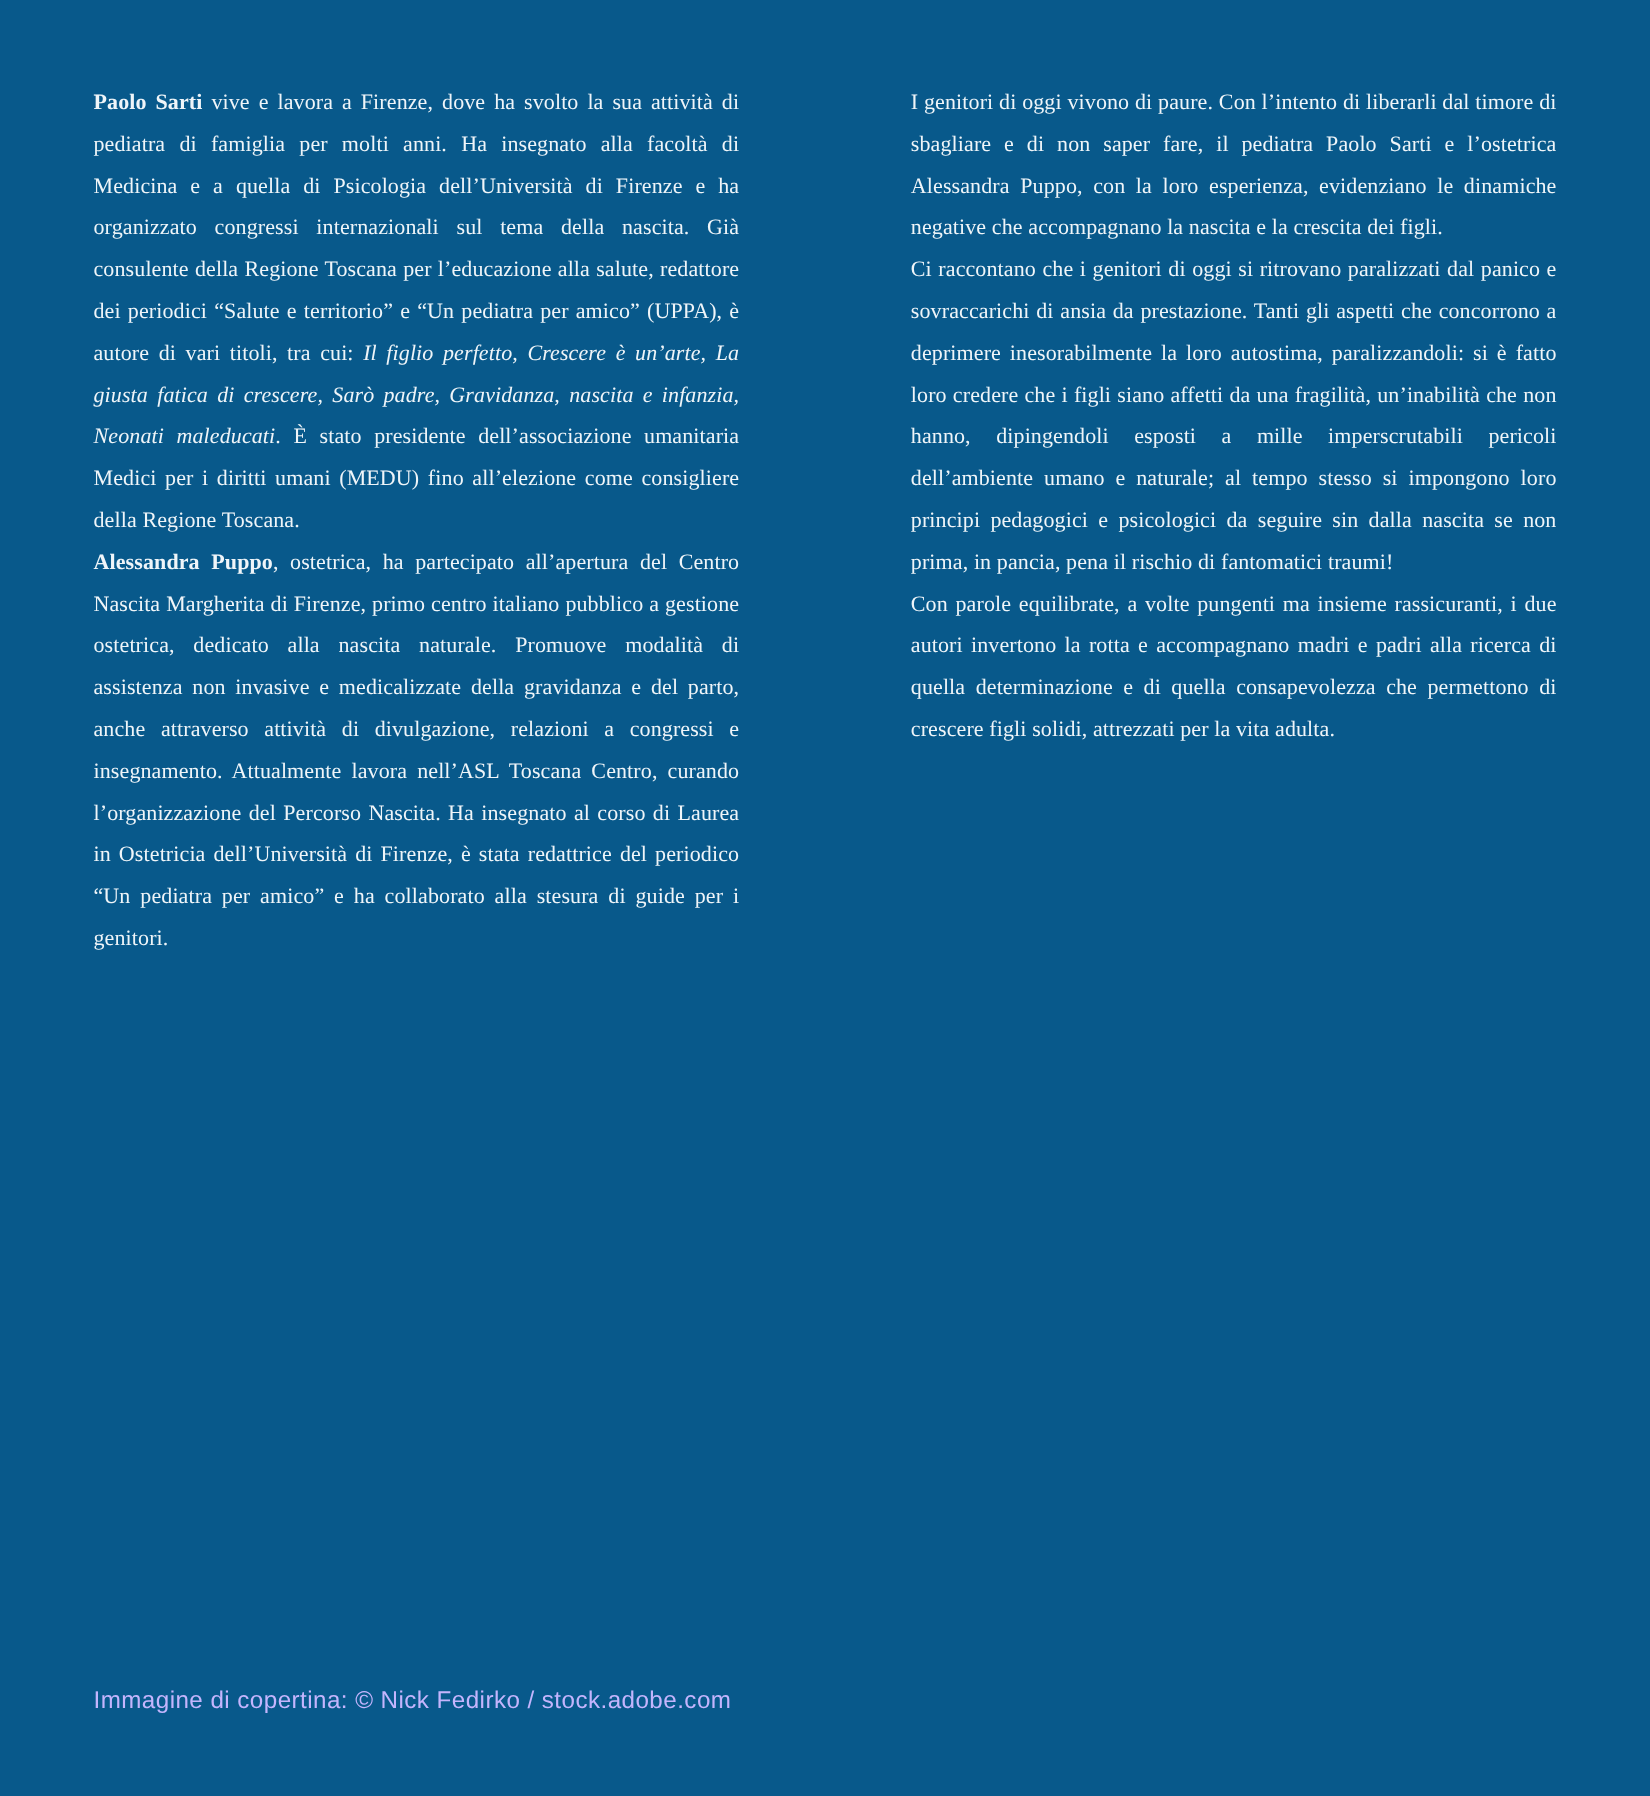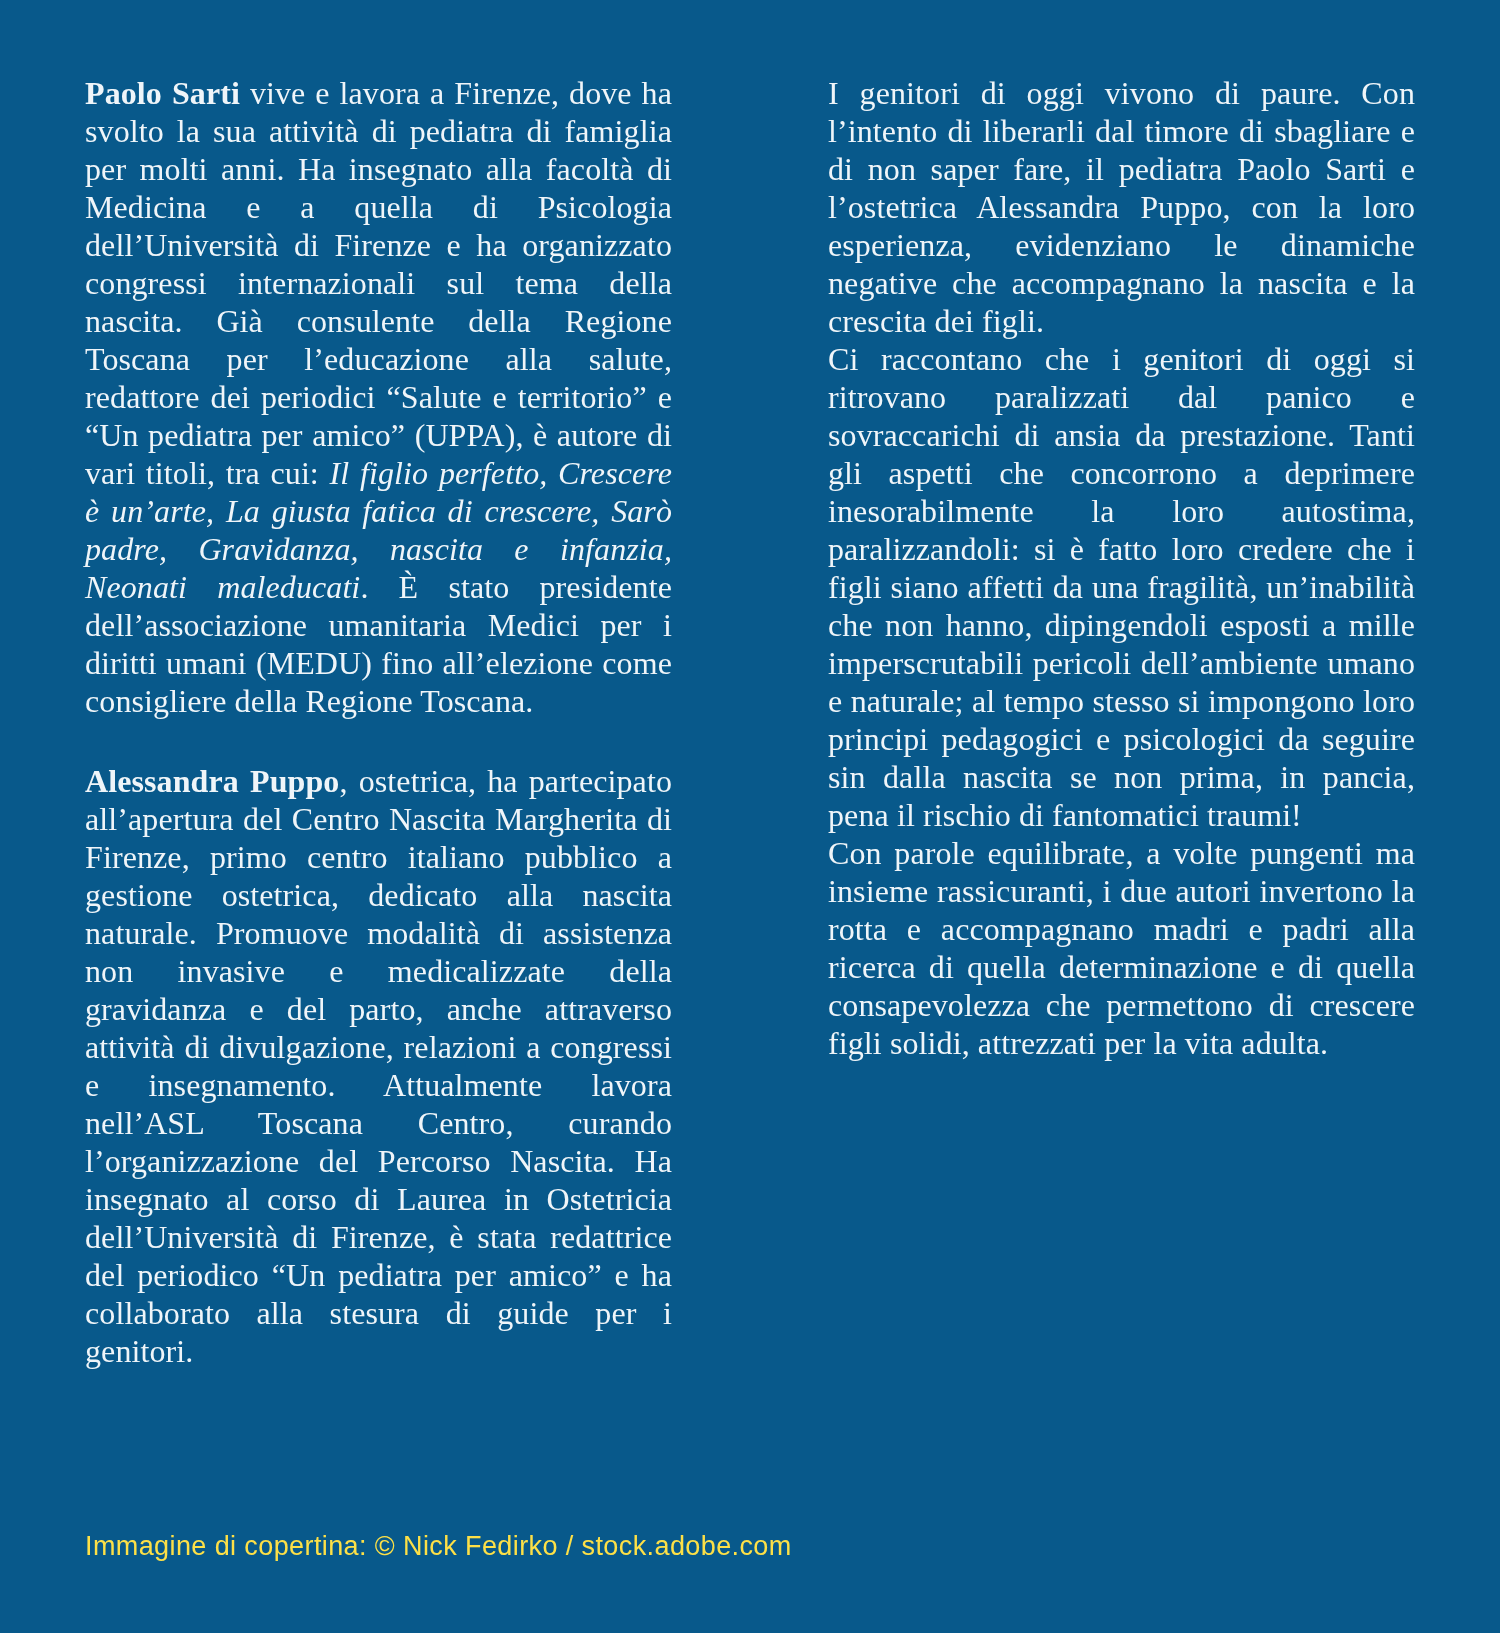--- a/index.html
+++ b/index.html
@@ -26,44 +26,43 @@
     width: 1330px;
     display: flex;
     gap: 156px;
   }
   .col {
     width: 587px;
     flex: 0 0 587px;
   }
   .para {
     margin: 0;
-    font-size: 32px;
+    font-size: 20px;
     line-height: 38px;
     text-align: justify;
     text-justify: inter-word;
     letter-spacing: 0.1px;
     -webkit-hyphens: auto;
     hyphens: auto;
     font-family: Liberation Serif, serif;
   }
   .para + .para.gap {
-    margin-top: 42px;
   }
   .seg-bold   { font-weight: 700; }
   .seg-italic { font-style: italic; }
   .seg-normal { }
   .credit {
     position: absolute;
     left: 85px;
     top: 1531px;
     font-family: "Liberation Sans", "DejaVu Sans", sans-serif;
-    font-size: 27px;
+    font-size: 22px;
     line-height: 30px;
     letter-spacing: 0.4px;
-    color: #fde047;
+    color: #c4b5fd;
     font-weight: 400;
   }
 </style>
 </head>
 <body>
 
 <div class="page">
 
   <div class="columns">
 

